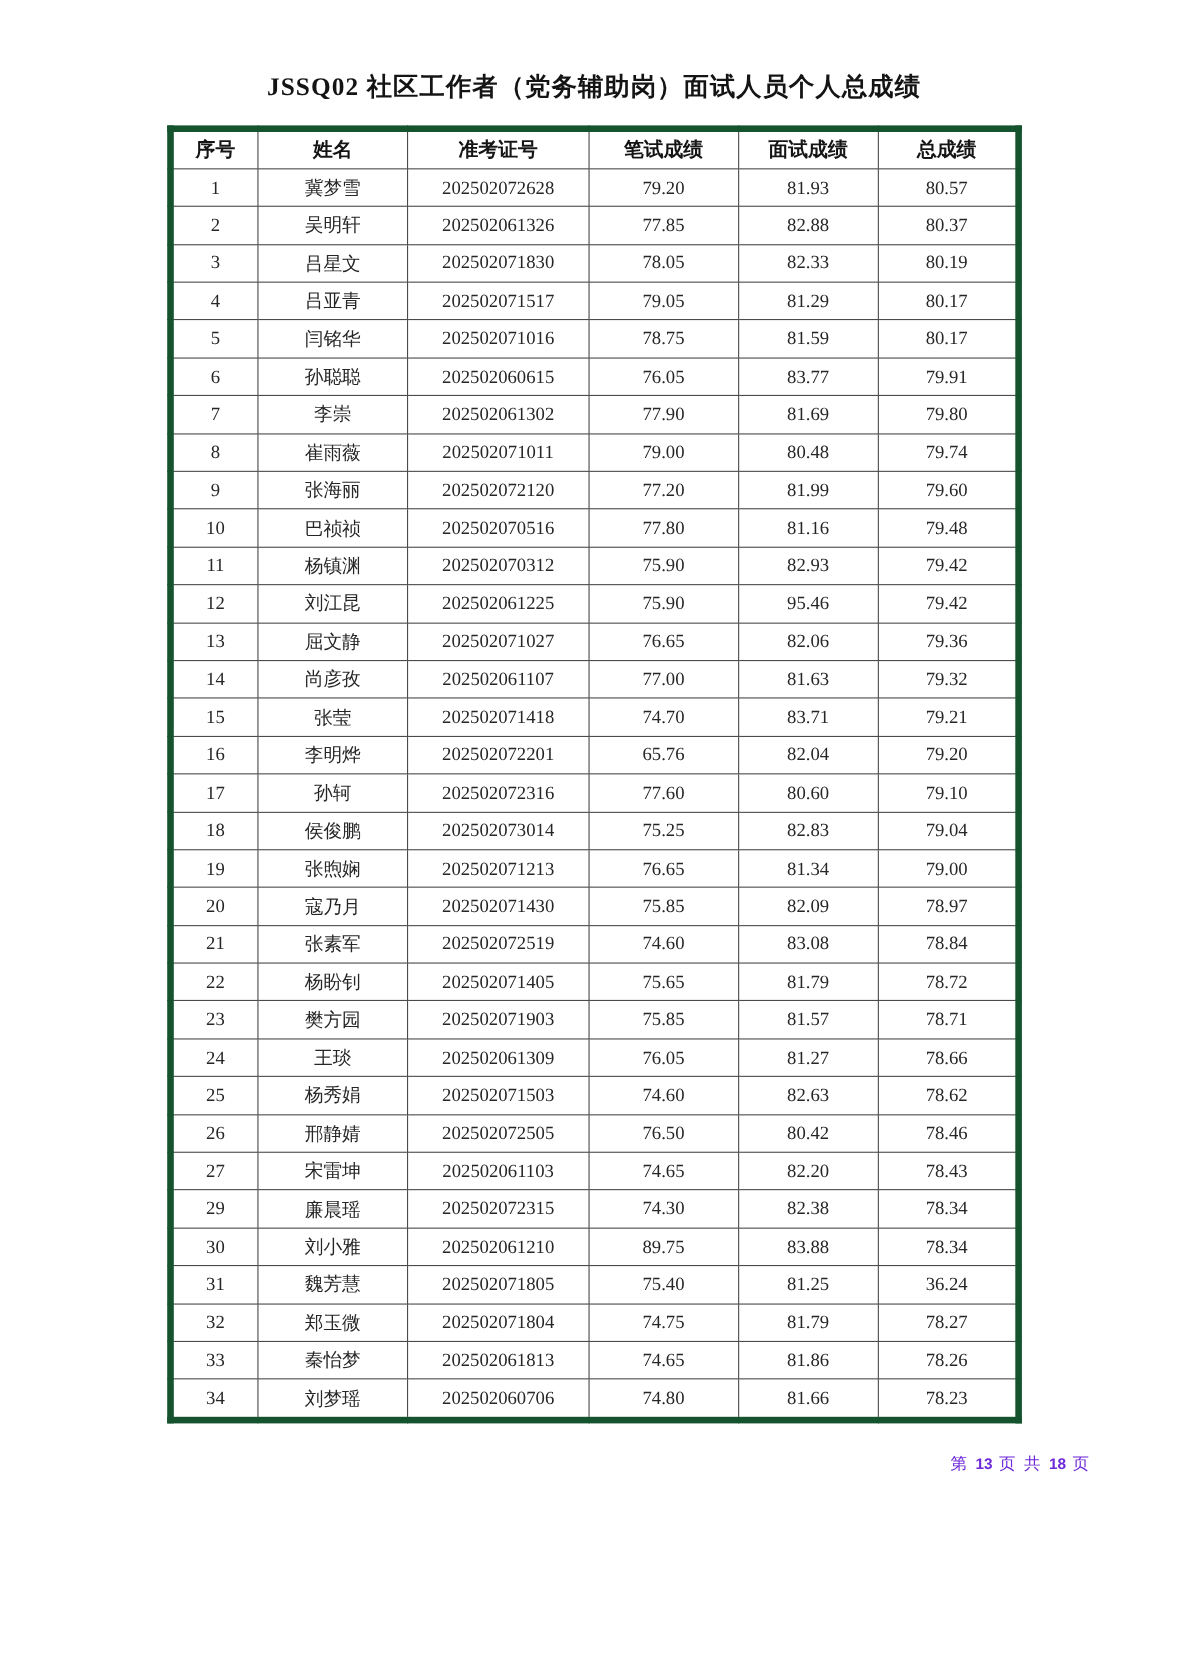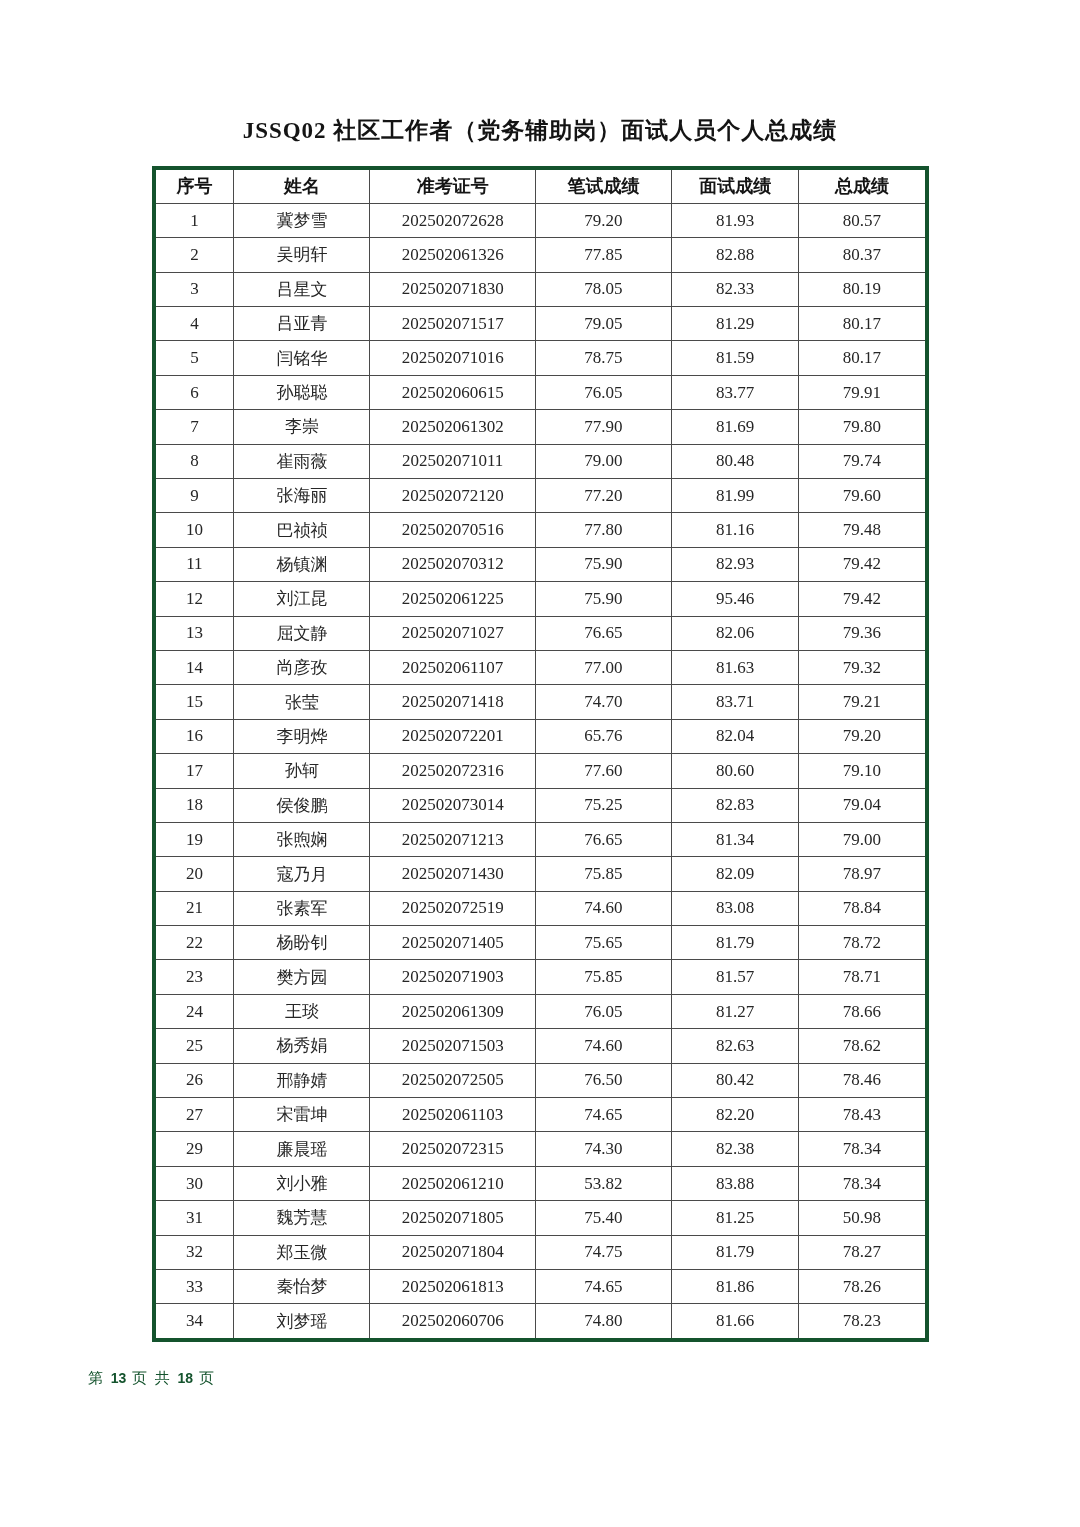--- a/index.html
+++ b/index.html
@@ -3,39 +3,39 @@
 <meta charset="utf-8">
 <style>
   html, body { margin: 0; padding: 0; background: #ffffff; }
   .page {
     position: relative;
     width: 904px;
     height: 1527px;
     margin: 0 auto;
     background: #ffffff;
     box-sizing: border-box;
-    padding-top: 116px;
+    padding-top: 64px;
     font-family: "Liberation Serif", "DejaVu Serif", serif;
     color: #1f1f1f;
   }
   .title {
     margin: 0 0 20px 0;
     text-align: center;
     font-size: 23px;
     line-height: 1.3;
     font-weight: 700;
     letter-spacing: 1px;
     color: #141414;
   }
   table.scores {
     width: 777px;
     margin: 16px auto;
     border-collapse: collapse;
     table-layout: fixed;
-    border: 4px solid #14532d;
+    border: 6px solid #14532d;
   }
   table.scores th, table.scores td {
     border: 1px solid #4a4a4a;
     text-align: center;
     vertical-align: middle;
     padding: 0;
     overflow: hidden;
     white-space: nowrap;
   }
   table.scores th {
@@ -45,23 +45,23 @@
     color: #151515;
   }
   table.scores td {
     height: 33.4px;
     font-size: 17px;
     font-weight: 400;
     color: #262626;
   }
   .footer {
     margin-top: 27px;
-    text-align: left;
+    text-align: right;
     font-size: 15px;
-    color: #14532d;
+    color: #6d28d9;
     letter-spacing: 2px;
   }
   .footer .num {
     font-family: "Liberation Sans", "DejaVu Sans", sans-serif;
     font-size: 14px;
     font-weight: 600;
     letter-spacing: 0;
   }
 </style>
 </head>
@@ -312,31 +312,31 @@
           <td>廉晨瑶</td>
           <td>202502072315</td>
           <td>74.30</td>
           <td>82.38</td>
           <td>78.34</td>
         </tr>
         <tr>
           <td>30</td>
           <td>刘小雅</td>
           <td>202502061210</td>
-          <td>53.82</td>
+          <td>89.75</td>
           <td>83.88</td>
           <td>78.34</td>
         </tr>
         <tr>
           <td>31</td>
           <td>魏芳慧</td>
           <td>202502071805</td>
           <td>75.40</td>
           <td>81.25</td>
-          <td>50.98</td>
+          <td>36.24</td>
         </tr>
         <tr>
           <td>32</td>
           <td>郑玉微</td>
           <td>202502071804</td>
           <td>74.75</td>
           <td>81.79</td>
           <td>78.27</td>
         </tr>
         <tr>

